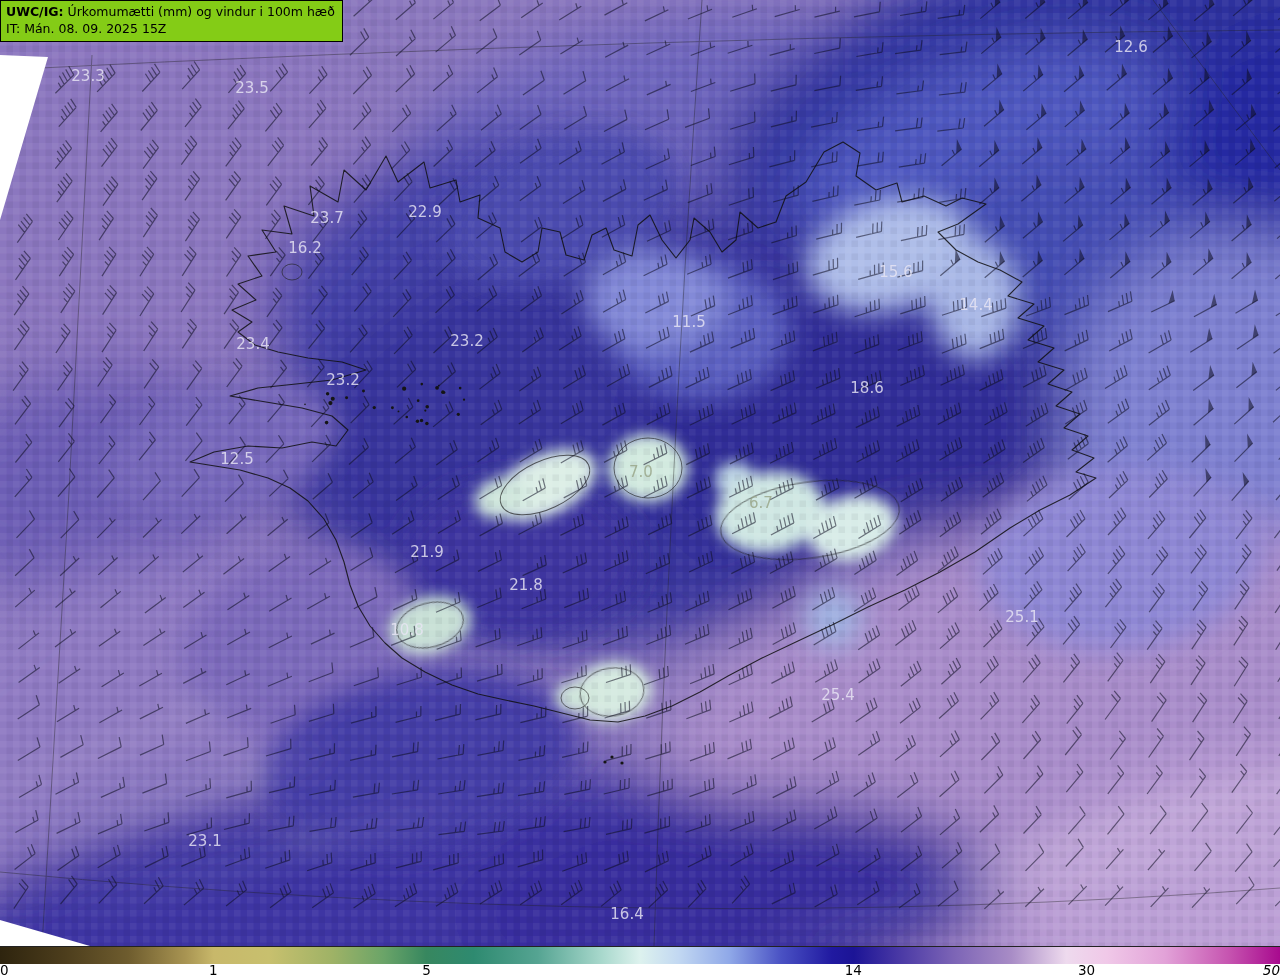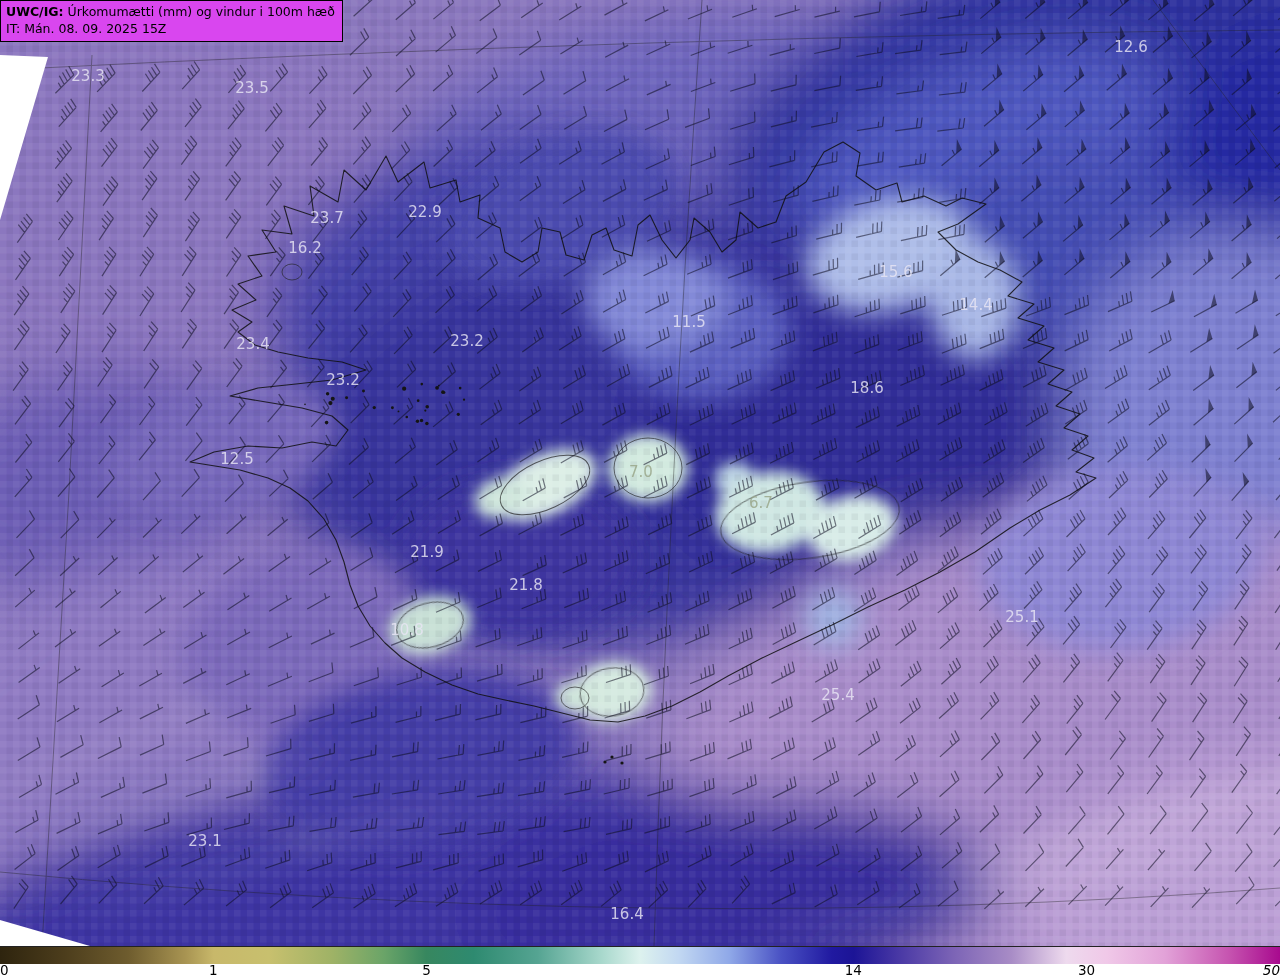--- a/index.html
+++ b/index.html
@@ -1,21 +1,21 @@
 <!DOCTYPE html>
 <html><head>
 <meta charset="utf-8">
 <style>
   html,body{margin:0;padding:0;background:#fff;}
   #app{position:relative;width:1280px;height:978px;overflow:hidden;
        font-family:"DejaVu Sans","Liberation Sans",sans-serif;background:#fff;}
   #mapwrap{position:absolute;left:0;top:0;width:1280px;height:946px;}
   svg{display:block;}
   
-  #titlebox{position:absolute;left:0;top:0;z-index:20;background:#d946ef;
+  #titlebox{position:absolute;left:0;top:0;z-index:20;background:#84cc16;
             border:1.5px solid #000;padding:3px 7px 4px 5px;font-size:12.5px;
             line-height:1.32;color:#000;white-space:nowrap;}
   #titlebox .b{font-weight:bold;}
   
   #colorbar{position:absolute;left:0;top:946px;width:1280px;height:18px;
             border-top:1px solid #222;z-index:10;}
   #tickrow{position:absolute;left:0;top:964px;width:1280px;height:14px;
            background:#fff;z-index:10;font-size:13.5px;color:#000;}
   .tick{position:absolute;top:-2px;transform:translateX(-50%);}
   .tick.left{transform:none;}

